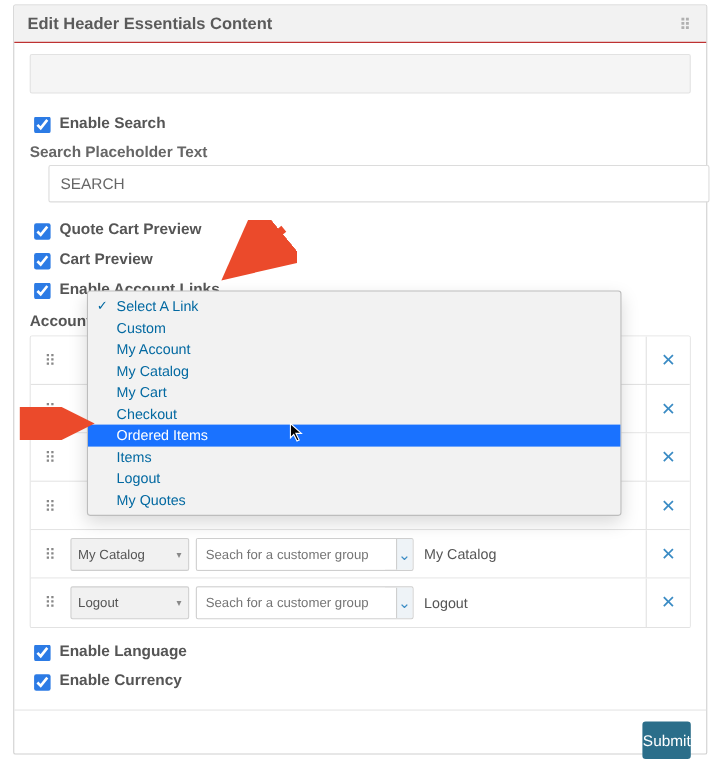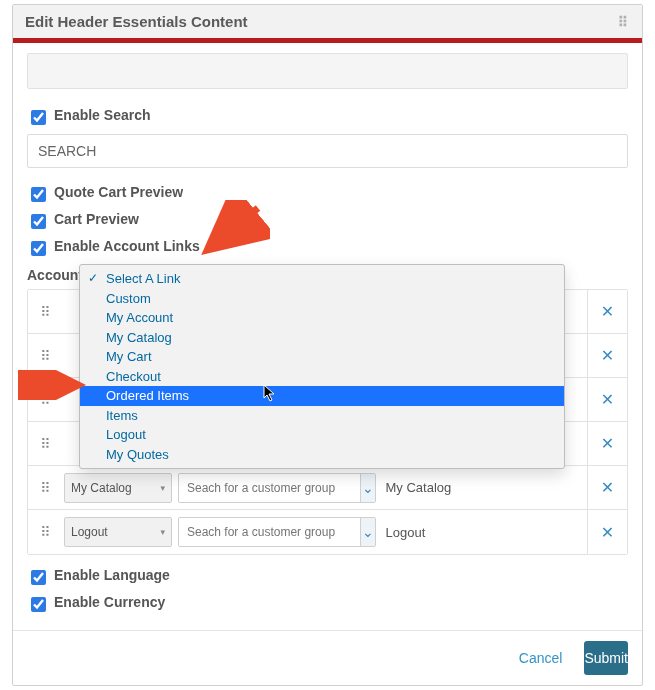--- a/index.html
+++ b/index.html
@@ -17,21 +17,21 @@
     position: absolute;
     left: 12px; right: 12px; top: 4px; bottom: 4px;
     border: 1px solid #d0d0d0;
     border-radius: 2px;
     background: #fff;
     display: flex;
     flex-direction: column;
   }
   .modal-header {
     background: #f2f2f2;
-    border-bottom: 5px solid #b91c1c;
+    border-bottom: 1px solid #b91c1c;
     padding: 8px 12px;
     display: flex;
     align-items: center;
     justify-content: space-between;
     font-weight: 600;
     color: #5a5a5a;
     font-size: 15px;
   }
   .drag-dots {
     color: #b0b0b0;
@@ -66,20 +66,21 @@
   .sub-label { font-weight: 600; color: #666; margin: 6px 0 4px; }
   .text-input {
     width: 100%;
     height: 34px;
     border: 1px solid #dcdcdc;
     border-radius: 2px;
     padding: 6px 10px;
     font-size: 14px;
     color: #666;
     margin-bottom: 10px;
+    margin-left: 17px;
   }
   .section-row {
     font-weight: 700; color: #555;
     margin: 8px 0 6px;
   }
   .link-text { color: #1f8ec9; cursor: pointer; }
   .table {
     border: 1px solid #e2e2e2;
     border-radius: 2px;
   }
@@ -232,20 +233,21 @@
   </div>
 
   <div class="modal-body">
     <input class="top-input" type="text" style="">
 
     <div class="chk-row">
       <input class="chk" type="checkbox" checked="" style="">
       <span class="bold-label">Enable Search</span>
     </div>
 
+    <div class="sub-label">Search Placeholder Text</div>
     <input class="text-input" type="text" value="SEARCH" style="">
 
     <div class="chk-row">
       <input class="chk" type="checkbox" checked="" style="">
       <span class="bold-label">Quote Cart Preview</span>
     </div>
     <div class="chk-row">
       <input class="chk" type="checkbox" checked="" style="">
       <span class="bold-label">Cart Preview</span>
     </div>
@@ -314,21 +316,20 @@
       <input class="chk" type="checkbox" checked="" style="">
       <span class="bold-label">Enable Language</span>
     </div>
     <div class="chk-row">
       <input class="chk" type="checkbox" checked="" style="">
       <span class="bold-label">Enable Currency</span>
     </div>
   </div>
 
   <div class="modal-footer">
-    <button class="btn-cancel">Cancel</button>
     <button class="btn-submit">Submit</button>
   </div>
 </div>
 
 <div class="dropdown">
   <div class="dd-item checked">Select A Link</div>
   <div class="dd-item">Custom</div>
   <div class="dd-item">My Account</div>
   <div class="dd-item">My Catalog</div>
   <div class="dd-item">My Cart</div>

